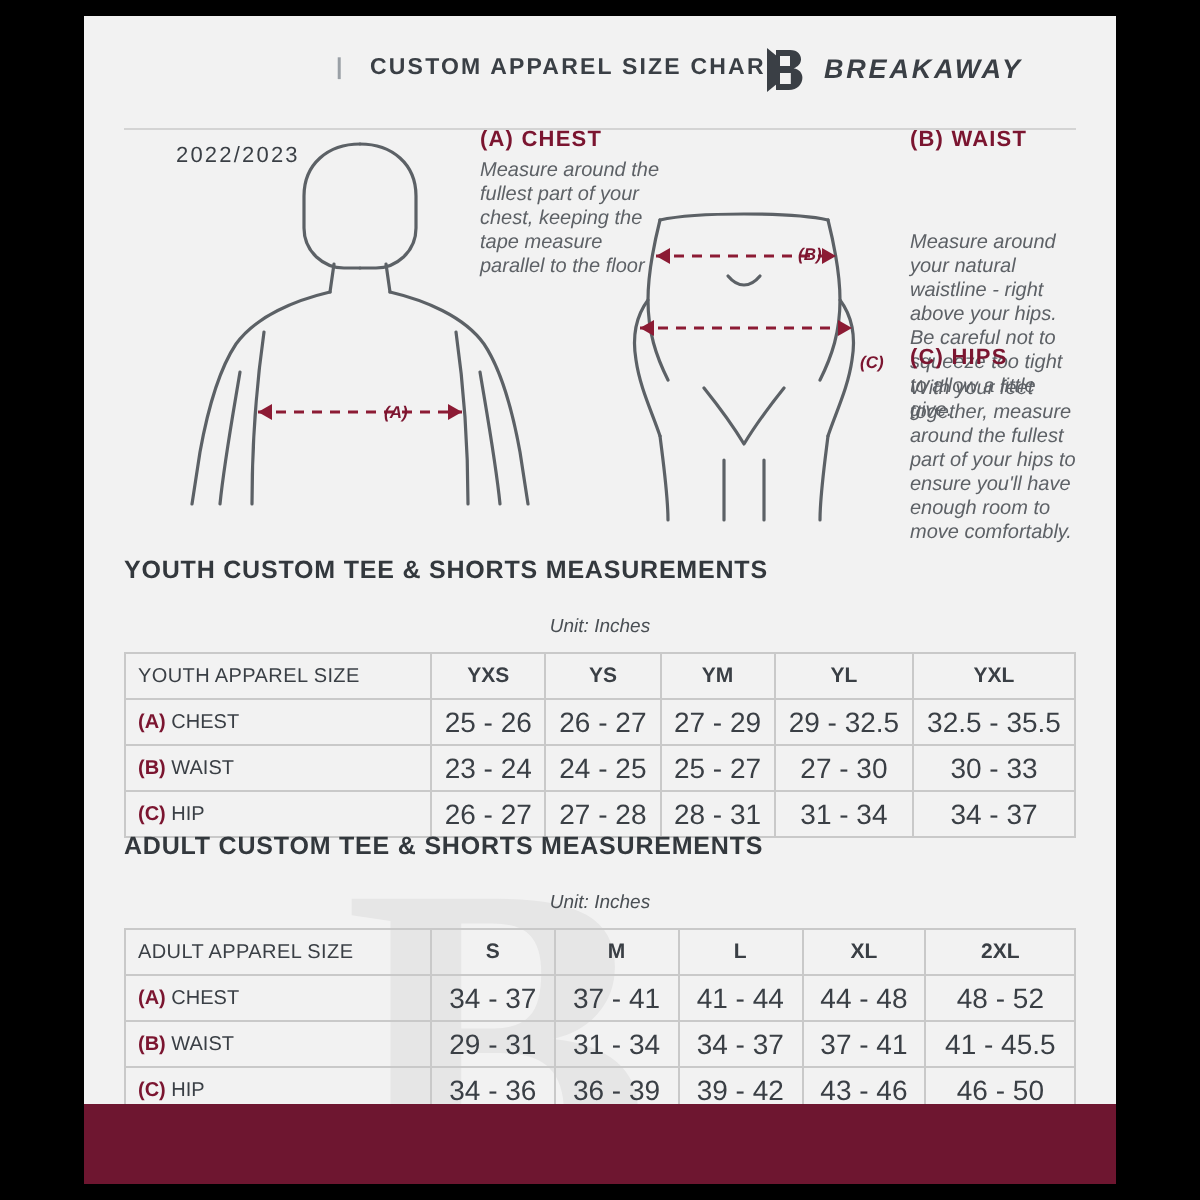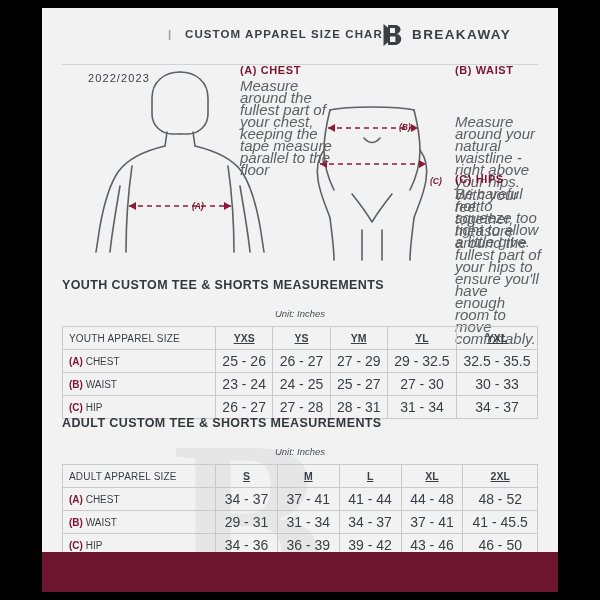--- a/index.html
+++ b/index.html
@@ -86,20 +86,21 @@
     height: 28px;
   }
   .brand-name {
     position: absolute;
     left: 370px;
     top: 3px;
     font-size: 13.5px;
     font-weight: bold;
     letter-spacing: 1.4px;
     color: #3a3f45;
+    font-style: italic;
   }
   .header-rule {
     position: absolute;
     left: 20px;
     top: 40px;
     width: 476px;
     height: 1px;
     background: #d4d4d4;
   }
 
@@ -113,21 +114,21 @@
   }
   .callout-title {
     position: absolute;
     font-size: 11px;
     font-weight: bold;
     letter-spacing: 0.6px;
     color: #7b1530;
   }
   .callout-body {
     position: absolute;
-    font-size: 15px;
+    font-size: 10px;
     line-height: 12px;
     font-style: italic;
     color: #5d6166;
     width: 92px;
   }
   .tag {
     position: absolute;
     font-size: 8.5px;
     font-style: italic;
     font-weight: bold;
@@ -167,21 +168,20 @@
     text-align: left;
     font-weight: normal;
     font-size: 10px;
     letter-spacing: 0.2px;
     width: 140px;
   }
   td.hdr {
     text-align: center;
     font-weight: bold;
     font-size: 10.5px;
-    text-decoration: underline;
   }
   td.rowlabel {
     text-align: left;
     font-size: 10px;
   }
   td.rowlabel .code {
     color: #7b1530;
     font-weight: bold;
   }
   td.val {

